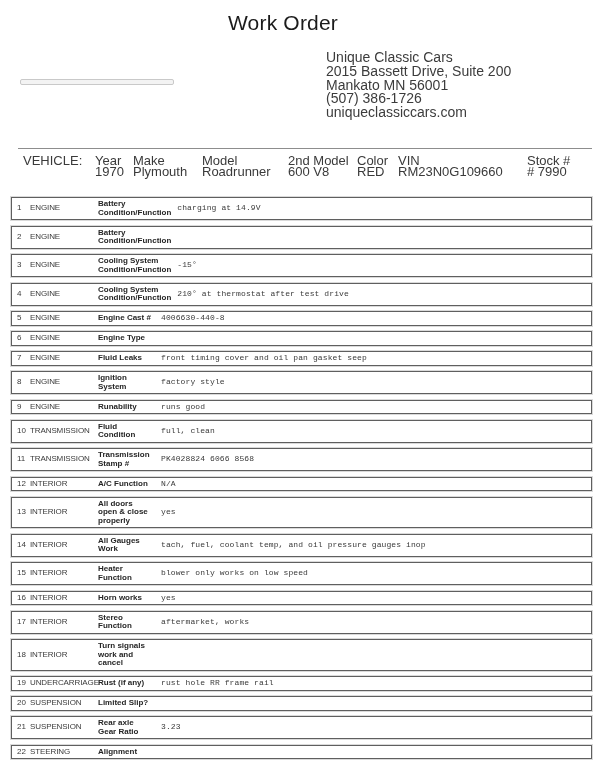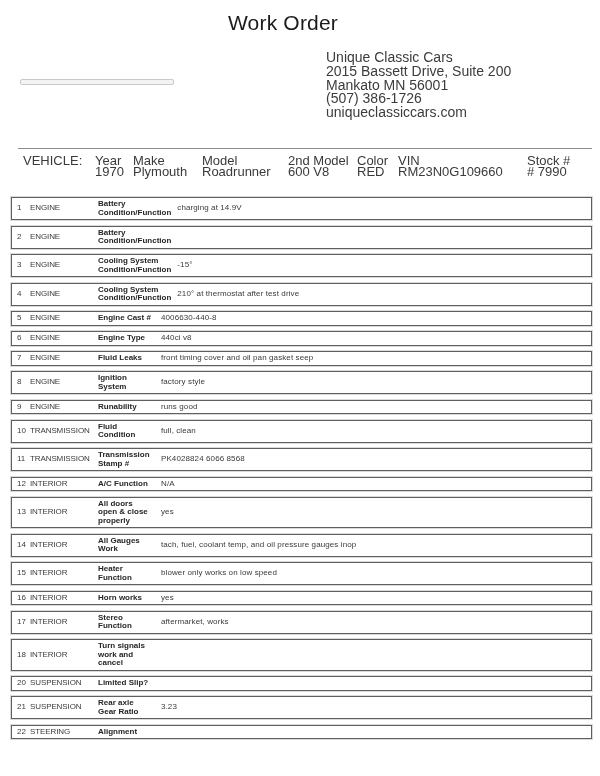--- a/index.html
+++ b/index.html
@@ -40,21 +40,21 @@
     box-sizing:border-box;border:1px solid #5f5f5f;box-shadow:0 0 0 1px #dadada;
     background:#fff;display:flex;align-items:center;
     padding:2px 4px 2px 5px;font-size:8px;line-height:8.5px;color:#3a3a3a;
   }
   .row .num{width:13px;flex-shrink:0;}
   .row .cat{width:68px;flex-shrink:0;letter-spacing:-0.1px;}
   .row .field{
     min-width:57px;margin-right:6px;flex-shrink:0;
     font-weight:bold;color:#262626;white-space:pre-line;
   }
-  .row .val{flex:1;letter-spacing:0.1px;}
+  .row .val{flex:1;letter-spacing:0.1px;font-family:Liberation Mono, monospace;}
 </style>
 </head>
 <body>
 
 <div class="title">Work Order</div>
 
 <div class="dealer">
   <div>Unique Classic Cars</div>
   <div>2015 Bassett Drive, Suite 200</div>
   <div>Mankato MN 56001</div>
@@ -133,21 +133,20 @@
     <span class="num">5</span>
     <span class="cat">ENGINE</span>
     <span class="field">Engine Cast #</span>
     <span class="val">4006630-440-8</span>
   </div>
 
   <div class="row">
     <span class="num">6</span>
     <span class="cat">ENGINE</span>
     <span class="field">Engine Type</span>
-    <span class="val">440ci v8</span>
   </div>
 
   <div class="row">
     <span class="num">7</span>
     <span class="cat">ENGINE</span>
     <span class="field">Fluid Leaks</span>
     <span class="val">front timing cover and oil pan gasket seep</span>
   </div>
 
   <div class="row">
@@ -229,20 +228,26 @@
   </div>
 
   <div class="row">
     <span class="num">18</span>
     <span class="cat">INTERIOR</span>
     <span class="field">Turn signals
 work and
 cancel</span>
   </div>
 
+  <div class="row">
+    <span class="num">19</span>
+    <span class="cat">UNDERCARRIAGE</span>
+    <span class="field">Rust (if any)</span>
+    <span class="val">rust hole RR frame rail</span>
+  </div>
 
   <div class="row">
     <span class="num">20</span>
     <span class="cat">SUSPENSION</span>
     <span class="field">Limited Slip?</span>
   </div>
 
   <div class="row">
     <span class="num">21</span>
     <span class="cat">SUSPENSION</span>

